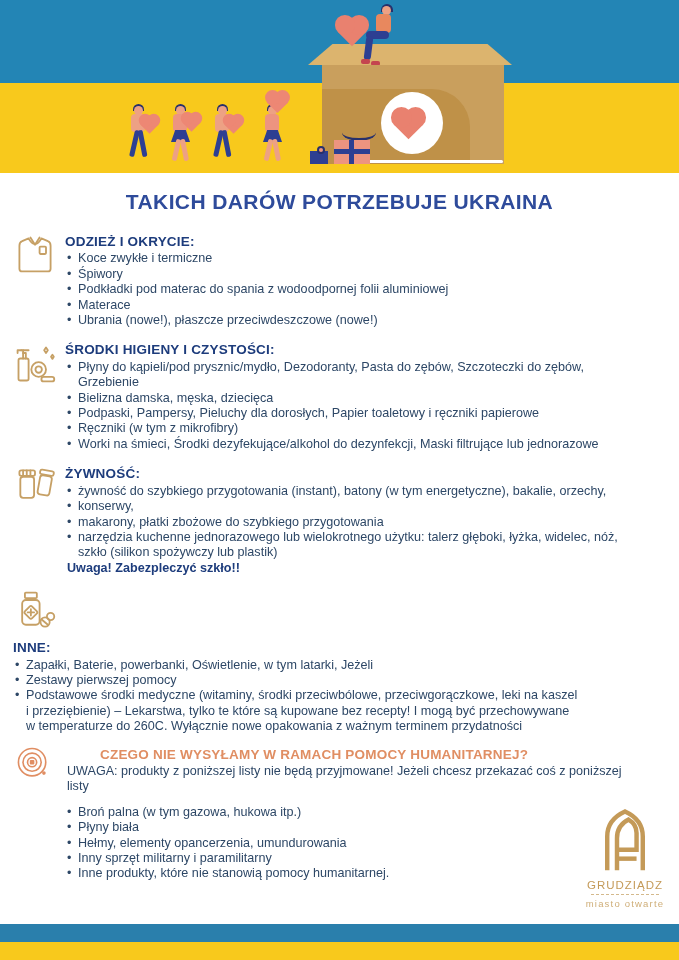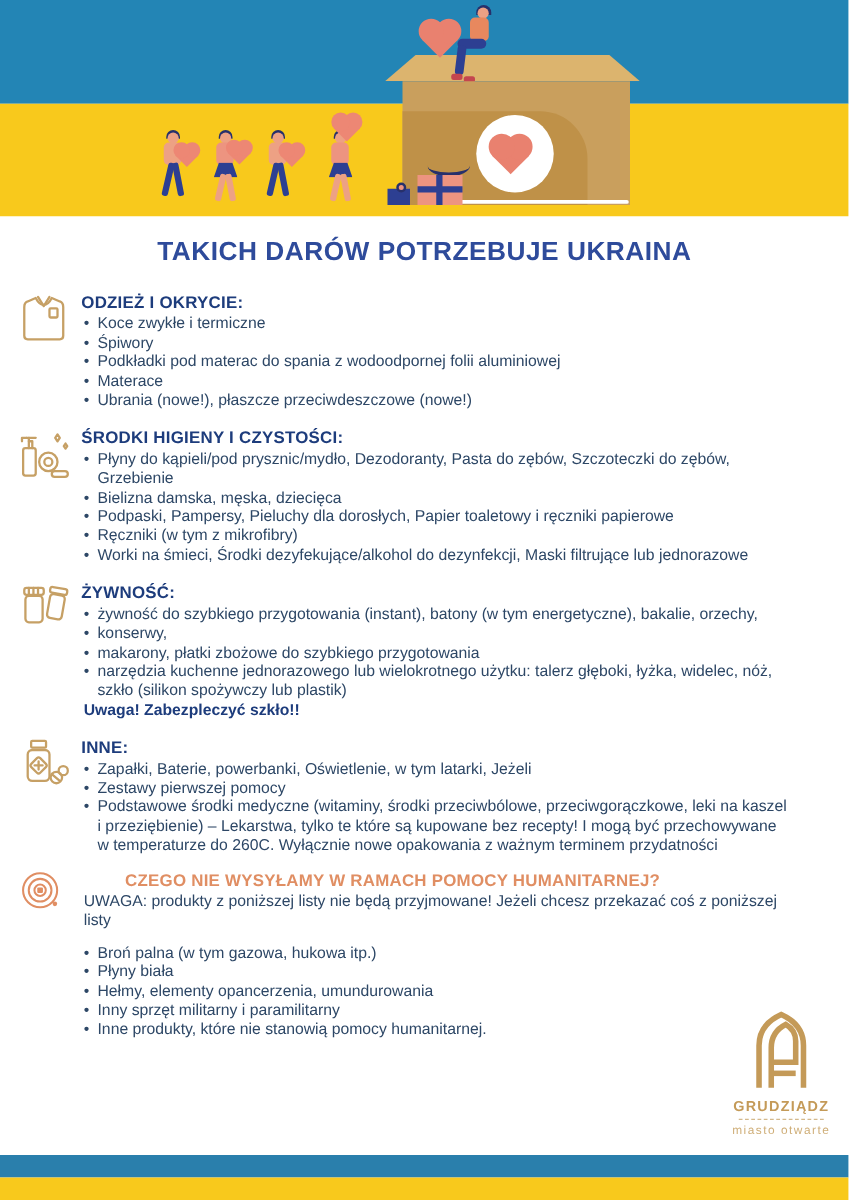--- a/index.html
+++ b/index.html
@@ -55,35 +55,35 @@
   .gift2{position:absolute;left:310px;top:151px;width:18px;height:13px;background:#2d3f92;}
   .gift2::before{content:"";position:absolute;left:7px;top:-5px;width:4px;height:4px;border-radius:50%;border:2px solid #27306b;background:#ed9480;}
 
   
   .title{position:absolute;left:0;top:190px;width:679px;text-align:center;
     font-size:21px;font-weight:bold;letter-spacing:0.4px;color:#2e4b9b;}
 
   
   .content{position:absolute;left:13px;top:234px;width:623px;}
   .section{display:flex;margin-bottom:14px;}
-  .section.tight{margin-bottom:12px;}
+  .section.tight{margin-bottom:12px;flex-direction:column;}
   .section.tighter{margin-bottom:10px;}
   .icon-col{width:44px;flex:none;margin-right:8px;margin-top:-4px;}
   .sec-body{width:566px;color:#2d4766;font-size:12.6px;line-height:15.4px;}
   .sec-h{margin:0 0 2px 0;font-size:13.5px;font-weight:bold;letter-spacing:0.2px;color:#1d3c7c;}
   .sec-h.orange{color:#e08e63;margin-left:35px;}
   .items{list-style:none;margin:2px 0 0 0;padding:0;}
   .items li{position:relative;padding-left:13px;}
   .items li::before{content:"•";position:absolute;left:2px;}
   .note{margin:0;padding-left:2px;font-weight:bold;color:#1d3c7c;}
   .intro{margin:2px 0 10px 0;padding-left:2px;}
 
   
   .logo{position:absolute;left:583px;top:808px;width:84px;text-align:center;}
-  .logo-name{margin-top:3px;font-size:11.5px;font-weight:bold;letter-spacing:1px;color:#c49a58;}
+  .logo-name{margin-top:3px;font-size:11.5px;font-weight:normal;letter-spacing:1px;color:#c49a58;}
   .logo-rule{border:none;border-top:1px dashed #d4b98c;margin:3px 8px;}
   .logo-tag{font-size:9.5px;letter-spacing:1.2px;color:#cfae78;}
 
   
   .stripe-blue{position:absolute;left:0;top:924px;width:679px;height:18px;background:#2a7fac;}
   .stripe-yellow{position:absolute;left:0;top:942px;width:679px;height:18px;background:#f8c91c;}
 </style>
 </head>
 <body>
 

